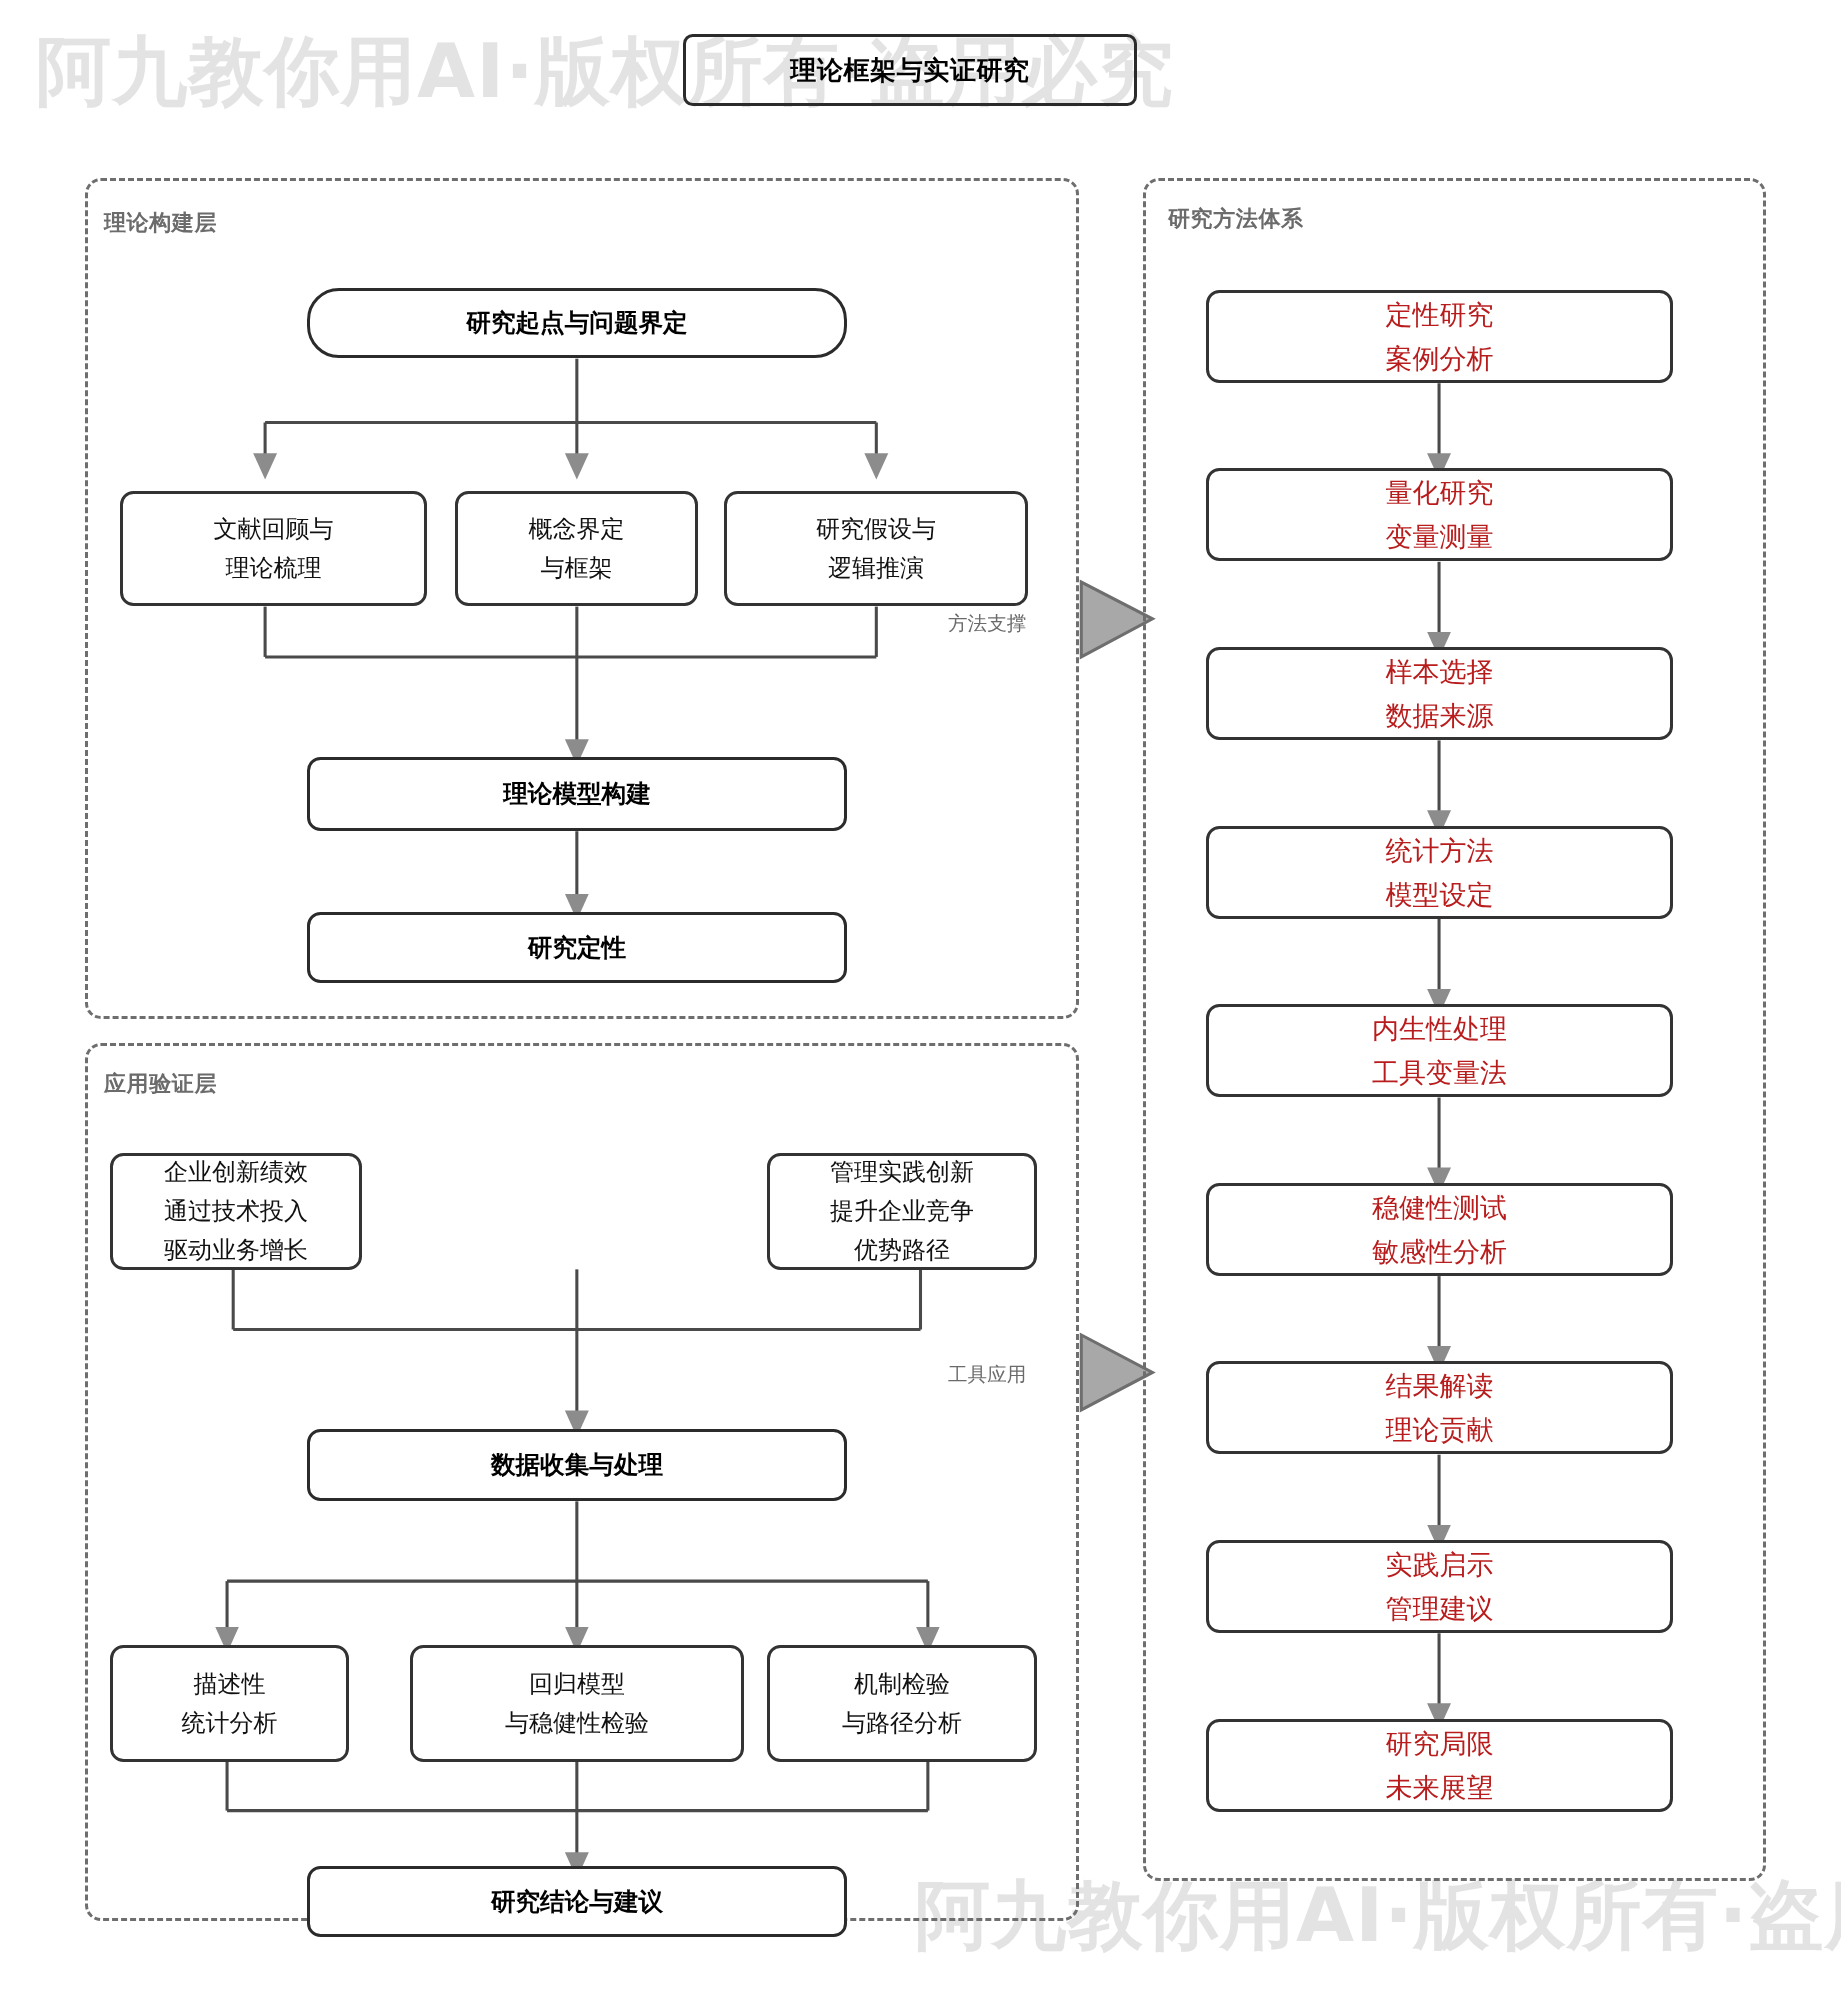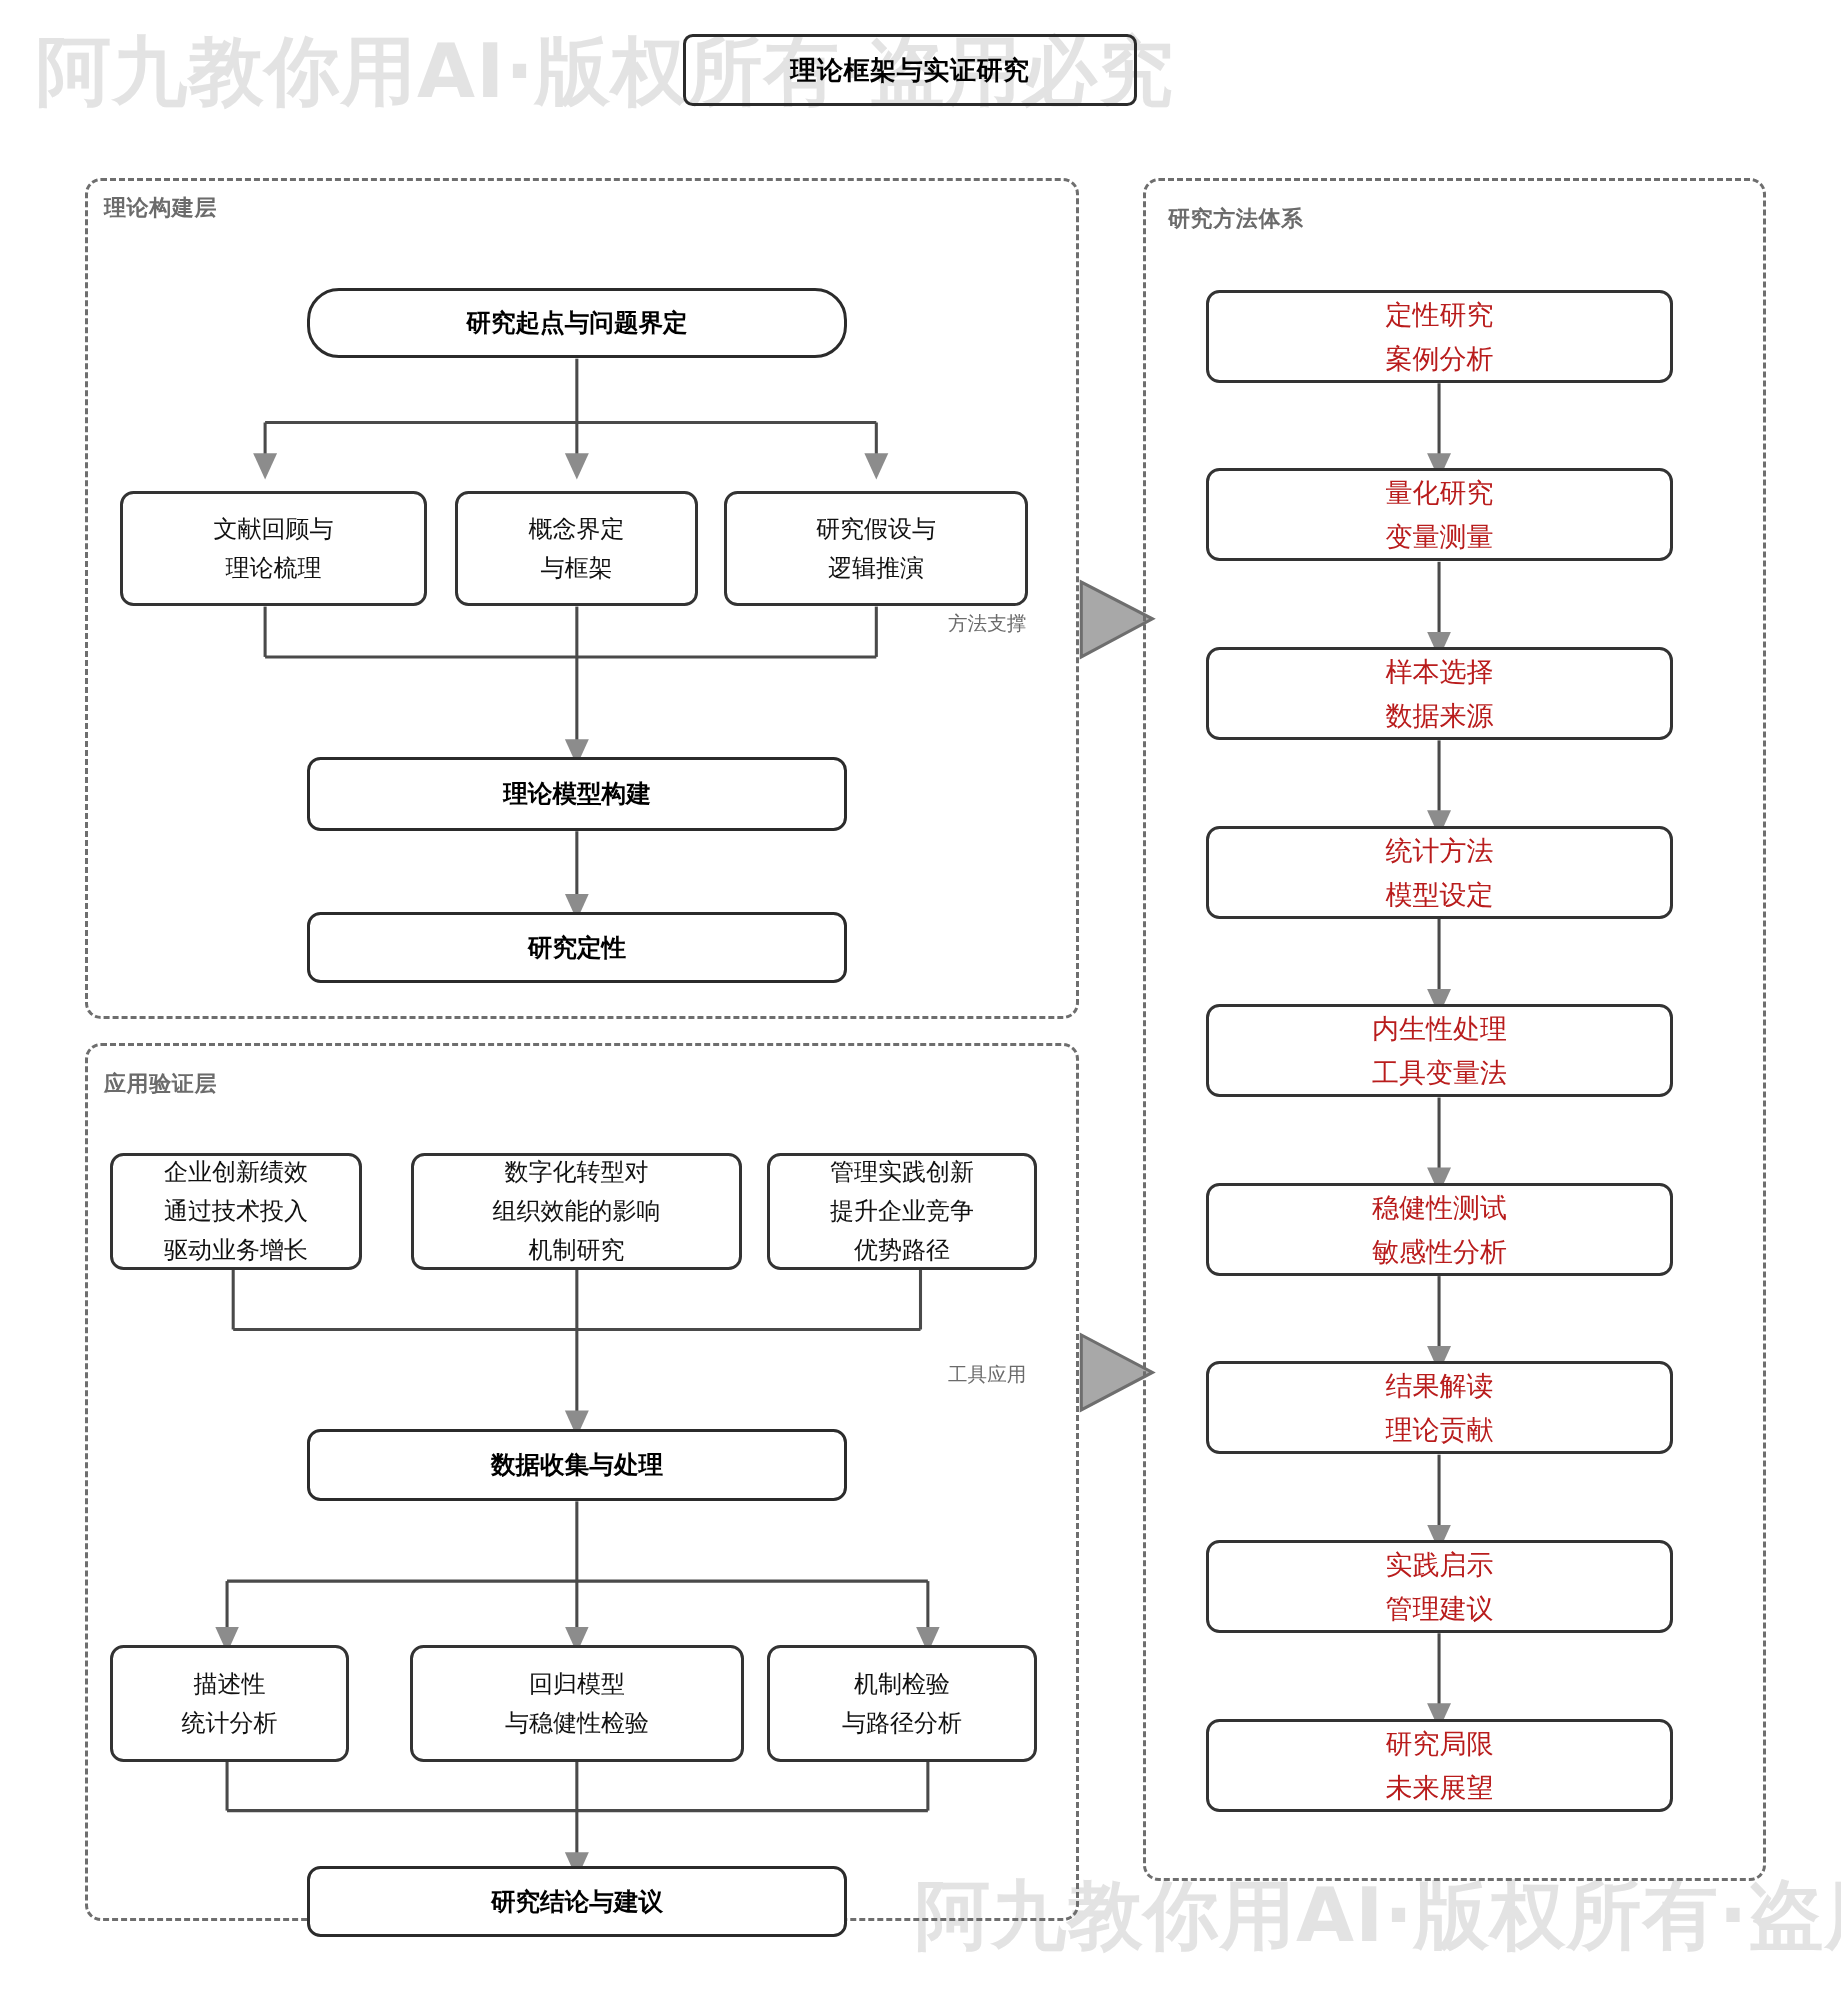--- a/index.html
+++ b/index.html
@@ -107,21 +107,21 @@
       <polygon points="1762,948 1762,1070 1878,1008"></polygon>
       <polygon points="1762,2175 1762,2297 1878,2236"></polygon>
     </g>
   </svg>
 
   <div class="title-pill">
     <span>理论框架与实证研究</span>
   </div>
 
   <div class="panel" style="left:85px;top:178px;width:994px;height:841px;"></div>
-  <div class="panel-label" style="left:104px;top:193px;">理论构建层</div>
+  <div class="panel-label" style="left:104px;top:208px;">理论构建层</div>
 
   <div class="node strong" style="left:307px;top:288px;width:540px;height:70px;border-radius:32px;">
     <span class="ln">研究起点与问题界定</span>
   </div>
 
   <div class="node plain" style="left:120px;top:491px;width:307px;height:115px;">
     <span class="ln">文献回顾与</span>
     <span class="ln">理论梳理</span>
   </div>
   <div class="node plain" style="left:455px;top:491px;width:243px;height:115px;">
@@ -141,25 +141,20 @@
   </div>
 
   <div class="panel" style="left:85px;top:1043px;width:994px;height:878px;"></div>
   <div class="panel-label" style="left:104px;top:1069px;">应用验证层</div>
 
   <div class="node plain" style="left:110px;top:1153px;width:252px;height:117px;">
     <span class="ln">企业创新绩效</span>
     <span class="ln">通过技术投入</span>
     <span class="ln">驱动业务增长</span>
   </div>
-  <div class="node plain" style="left:411px;top:1153px;width:331px;height:117px;">
-    <span class="ln">数字化转型对</span>
-    <span class="ln">组织效能的影响</span>
-    <span class="ln">机制研究</span>
-  </div>
   <div class="node plain" style="left:767px;top:1153px;width:270px;height:117px;">
     <span class="ln">管理实践创新</span>
     <span class="ln">提升企业竞争</span>
     <span class="ln">优势路径</span>
   </div>
 
   <div class="node strong" style="left:307px;top:1429px;width:540px;height:72px;">
     <span class="ln">数据收集与处理</span>
   </div>
 

